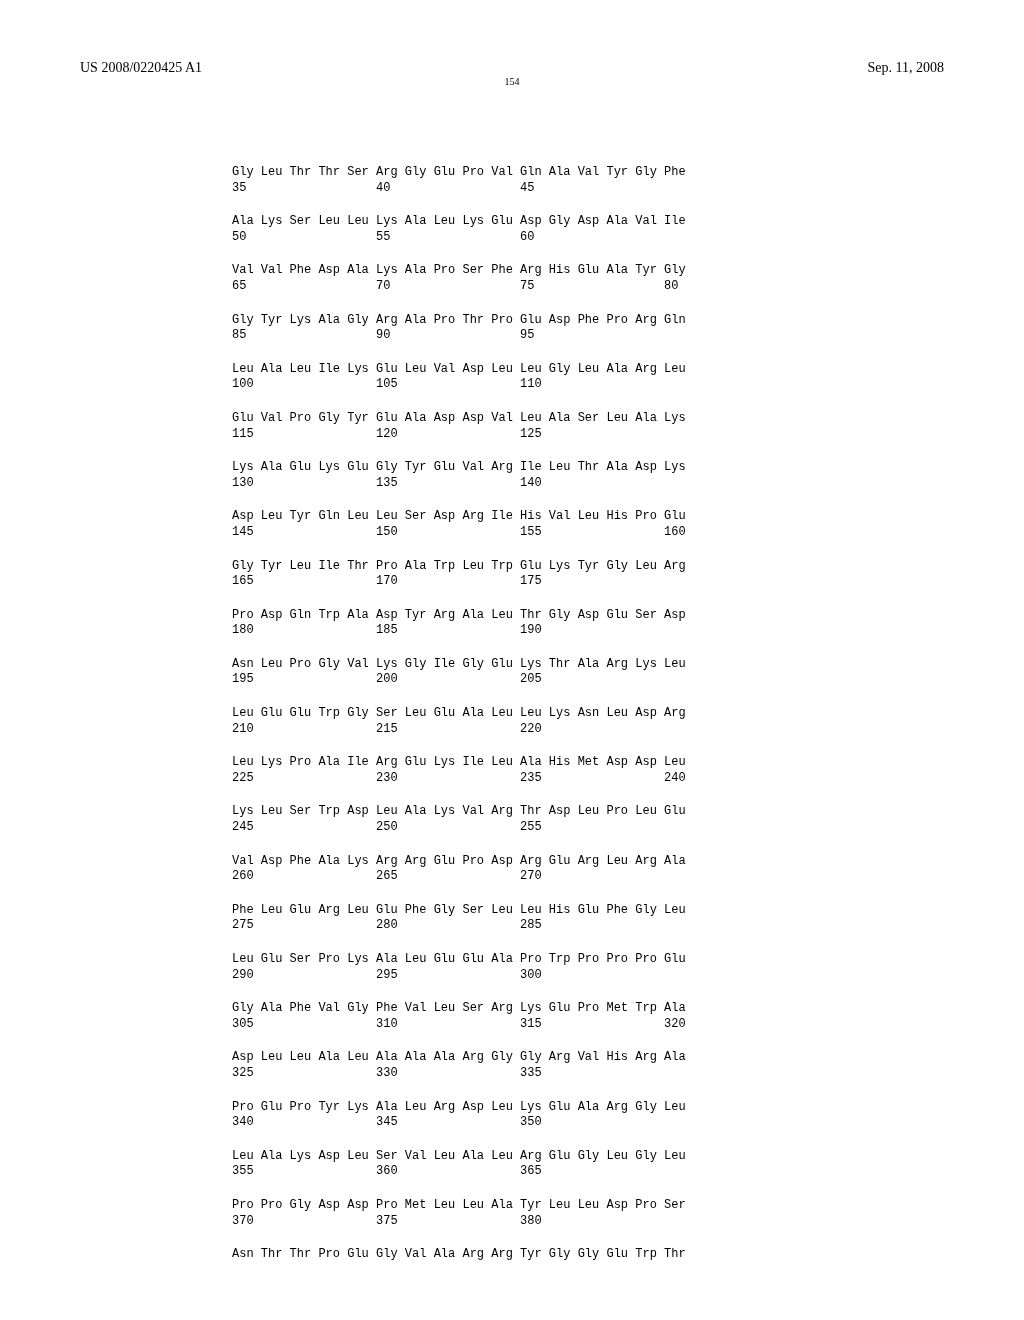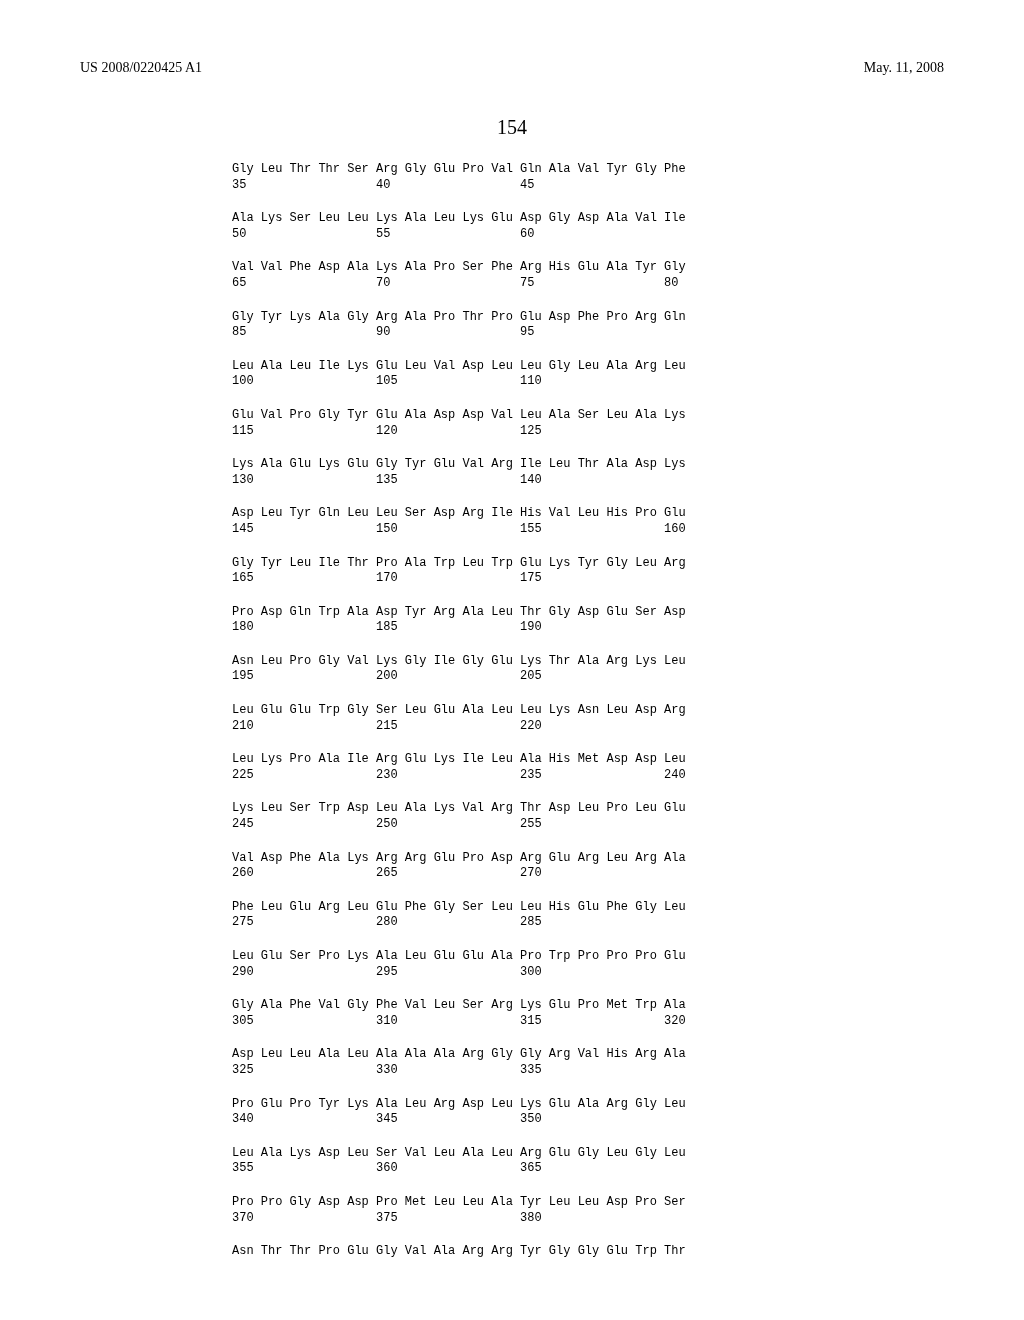--- a/index.html
+++ b/index.html
@@ -9,32 +9,31 @@
       background: white;
       width: 1024px;
     }
     .page {
       padding: 60px 80px 40px 80px;
     }
     .header {
       display: flex;
       justify-content: space-between;
       font-size: 14px;
-      margin-bottom: 40px;
     }
     .pub-number {
       font-weight: normal;
     }
     .pub-date {
       font-weight: normal;
     }
     .page-number {
       text-align: center;
-      font-size: 20px;
-      margin-bottom: 23px;
+      font-size: 10px;
+      margin-bottom: 78px;
     }
     .continued-line {
       text-align: center;
       font-family: "Courier New", Courier, monospace;
       font-size: 12px;
       border-top: 1px solid black;
       border-bottom: 1px solid black;
       padding: 4px 0;
       width: 560px;
       margin: 0 auto 30px auto;
@@ -50,20 +49,20 @@
     .seq-row {
       margin-bottom: 18px;
     }
   </style>
 </head>
 <body>
 
 <div class="page">
   <div class="header">
     <span class="pub-number">US 2008/0220425 A1</span>
-    <span class="pub-date">May. 11, 2008</span>
+    <span class="pub-date">Sep. 11, 2008</span>
   </div>
 
   <div class="page-number">154</div>
 
 
   <div class="sequence-block" id="sequence-block"><div class="seq-row"><div>Gly Leu Thr Thr Ser Arg Gly Glu Pro Val Gln Ala Val Tyr Gly Phe</div><div>35                  40                  45</div></div><div class="seq-row"><div>Ala Lys Ser Leu Leu Lys Ala Leu Lys Glu Asp Gly Asp Ala Val Ile</div><div>50                  55                  60</div></div><div class="seq-row"><div>Val Val Phe Asp Ala Lys Ala Pro Ser Phe Arg His Glu Ala Tyr Gly</div><div>65                  70                  75                  80</div></div><div class="seq-row"><div>Gly Tyr Lys Ala Gly Arg Ala Pro Thr Pro Glu Asp Phe Pro Arg Gln</div><div>85                  90                  95</div></div><div class="seq-row"><div>Leu Ala Leu Ile Lys Glu Leu Val Asp Leu Leu Gly Leu Ala Arg Leu</div><div>100                 105                 110</div></div><div class="seq-row"><div>Glu Val Pro Gly Tyr Glu Ala Asp Asp Val Leu Ala Ser Leu Ala Lys</div><div>115                 120                 125</div></div><div class="seq-row"><div>Lys Ala Glu Lys Glu Gly Tyr Glu Val Arg Ile Leu Thr Ala Asp Lys</div><div>130                 135                 140</div></div><div class="seq-row"><div>Asp Leu Tyr Gln Leu Leu Ser Asp Arg Ile His Val Leu His Pro Glu</div><div>145                 150                 155                 160</div></div><div class="seq-row"><div>Gly Tyr Leu Ile Thr Pro Ala Trp Leu Trp Glu Lys Tyr Gly Leu Arg</div><div>165                 170                 175</div></div><div class="seq-row"><div>Pro Asp Gln Trp Ala Asp Tyr Arg Ala Leu Thr Gly Asp Glu Ser Asp</div><div>180                 185                 190</div></div><div class="seq-row"><div>Asn Leu Pro Gly Val Lys Gly Ile Gly Glu Lys Thr Ala Arg Lys Leu</div><div>195                 200                 205</div></div><div class="seq-row"><div>Leu Glu Glu Trp Gly Ser Leu Glu Ala Leu Leu Lys Asn Leu Asp Arg</div><div>210                 215                 220</div></div><div class="seq-row"><div>Leu Lys Pro Ala Ile Arg Glu Lys Ile Leu Ala His Met Asp Asp Leu</div><div>225                 230                 235                 240</div></div><div class="seq-row"><div>Lys Leu Ser Trp Asp Leu Ala Lys Val Arg Thr Asp Leu Pro Leu Glu</div><div>245                 250                 255</div></div><div class="seq-row"><div>Val Asp Phe Ala Lys Arg Arg Glu Pro Asp Arg Glu Arg Leu Arg Ala</div><div>260                 265                 270</div></div><div class="seq-row"><div>Phe Leu Glu Arg Leu Glu Phe Gly Ser Leu Leu His Glu Phe Gly Leu</div><div>275                 280                 285</div></div><div class="seq-row"><div>Leu Glu Ser Pro Lys Ala Leu Glu Glu Ala Pro Trp Pro Pro Pro Glu</div><div>290                 295                 300</div></div><div class="seq-row"><div>Gly Ala Phe Val Gly Phe Val Leu Ser Arg Lys Glu Pro Met Trp Ala</div><div>305                 310                 315                 320</div></div><div class="seq-row"><div>Asp Leu Leu Ala Leu Ala Ala Ala Arg Gly Gly Arg Val His Arg Ala</div><div>325                 330                 335</div></div><div class="seq-row"><div>Pro Glu Pro Tyr Lys Ala Leu Arg Asp Leu Lys Glu Ala Arg Gly Leu</div><div>340                 345                 350</div></div><div class="seq-row"><div>Leu Ala Lys Asp Leu Ser Val Leu Ala Leu Arg Glu Gly Leu Gly Leu</div><div>355                 360                 365</div></div><div class="seq-row"><div>Pro Pro Gly Asp Asp Pro Met Leu Leu Ala Tyr Leu Leu Asp Pro Ser</div><div>370                 375                 380</div></div><div class="seq-row"><div>Asn Thr Thr Pro Glu Gly Val Ala Arg Arg Tyr Gly Gly Glu Trp Thr</div></div></div>
 </div>
 
 </body></html>

